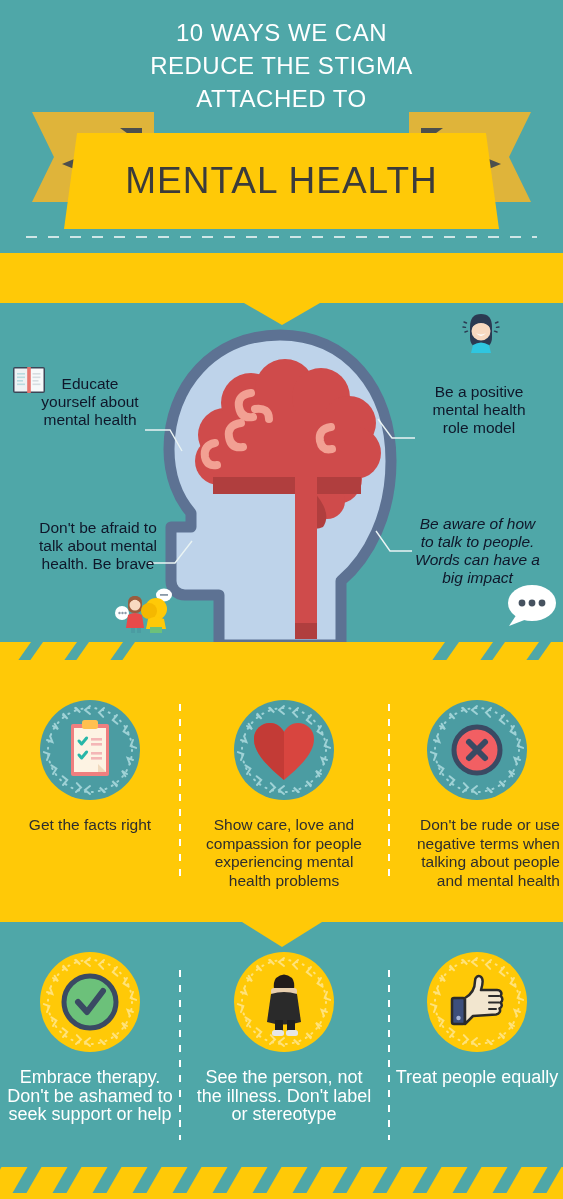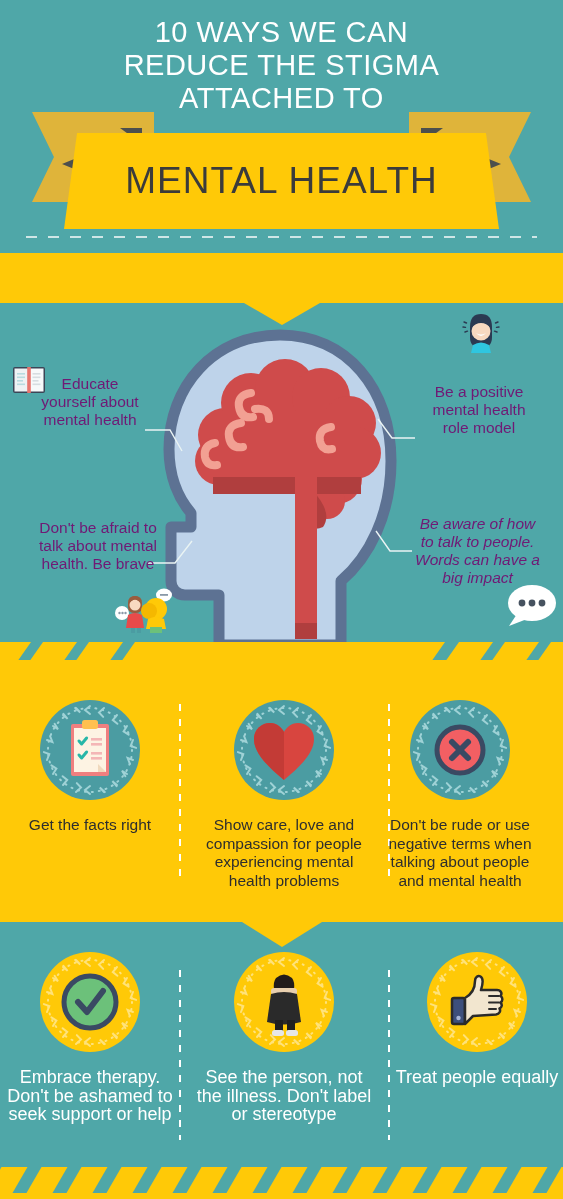--- a/index.html
+++ b/index.html
@@ -7,21 +7,21 @@
   .page{
     position:relative;width:563px;height:1199px;margin:0 auto;
     background:#4fa7a8;overflow:hidden;
     font-family:"Liberation Sans", sans-serif;
   }
 
   
   .header{position:absolute;left:0;top:0;width:563px;height:240px;}
   .title{
     position:absolute;left:0;top:16px;width:563px;text-align:center;
-    color:#ffffff;font-size:29px;line-height:33px;letter-spacing:.5px;
+    color:#ffffff;font-size:24px;line-height:33px;letter-spacing:.5px;
     font-weight:400;
   }
   .title .l{display:block;white-space:nowrap;}
 
   
   .wing{position:absolute;top:112px;width:122px;height:90px;background:#dfb43a;}
   .wing.left{left:32px;clip-path:polygon(0 0,100% 0,100% 100%,0 100%,18% 50%);}
   .wing.right{right:32px;clip-path:polygon(0 0,100% 0,82% 50%,100% 100%,0 100%);}
   .notch{position:absolute;top:128px;width:22px;height:16px;background:#4c4f4d;}
   .notch.left{left:120px;clip-path:polygon(0 0,100% 0,100% 100%);}
@@ -55,21 +55,21 @@
     border-top:22px solid #ffc907;
   }
 
   
   .brainsec{position:absolute;left:0;top:303px;width:563px;height:357px;}
 
   .head-shape{
     position:absolute;left:155px;top:28px;width:250px;height:318px;
   }
 
-  .callout{position:absolute;color:#701a75;font-size:15.5px;line-height:18px;text-align:center;}
+  .callout{position:absolute;color:#0f172a;font-size:15.5px;line-height:18px;text-align:center;}
   .c-edu{left:40px;top:72px;width:100px;text-align:center;}
   .c-dont{left:38px;top:216px;width:120px;text-align:center;}
   .c-pos{left:420px;top:80px;width:118px;}
   .c-aware{left:415px;top:212px;width:125px;font-style:italic;}
 
   .leader{position:absolute;stroke:#eaf4f4;fill:none;stroke-width:1.4;}
 
   .mini{position:absolute;}
 
   
@@ -351,21 +351,21 @@
             </g>
           </g>
           <path d="M52 82 C30 64 22 52 22 41 C22 31 30 25 38 25 C45 25 50 30 52 34
                    C54 30 59 25 66 25 C74 25 82 31 82 41 C82 52 74 64 52 82 Z" fill="#d8453f"></path>
           <path d="M52 82 C30 64 22 52 22 41 C22 31 30 25 38 25 C45 25 50 30 52 34 Z" fill="#c33b36"></path>
         </svg>
       </div>
       <div class="caption-dark">Show care, love and compassion for people experiencing mental health problems</div>
     </div>
 
-    <div class="col" style="left:377px;top:38px;width:166px;">
+    <div class="col" style="left:394px;top:38px;width:166px;text-align:right;">
       <div class="badge">
         <svg width="104" height="104" viewBox="0 0 104 104">
           <circle cx="52" cy="52" r="50" fill="#4b9ca2"></circle>
           <g stroke="#9fd2d6" stroke-width="2" fill="none" stroke-linecap="round">
             <circle cx="52" cy="52" r="42" stroke-dasharray="1 6"></circle>
             <g>
               <path d="M52 8 l-5 4 l5 4"></path>
                 <path d="M66 10 l-5 4.5 l4.2 4.4"></path>
               <path d="M79 17 l-4.2 5 l4.6 3.8"></path>
                 <path d="M89 28 l-3.4 5.4 l5 3.2"></path>

